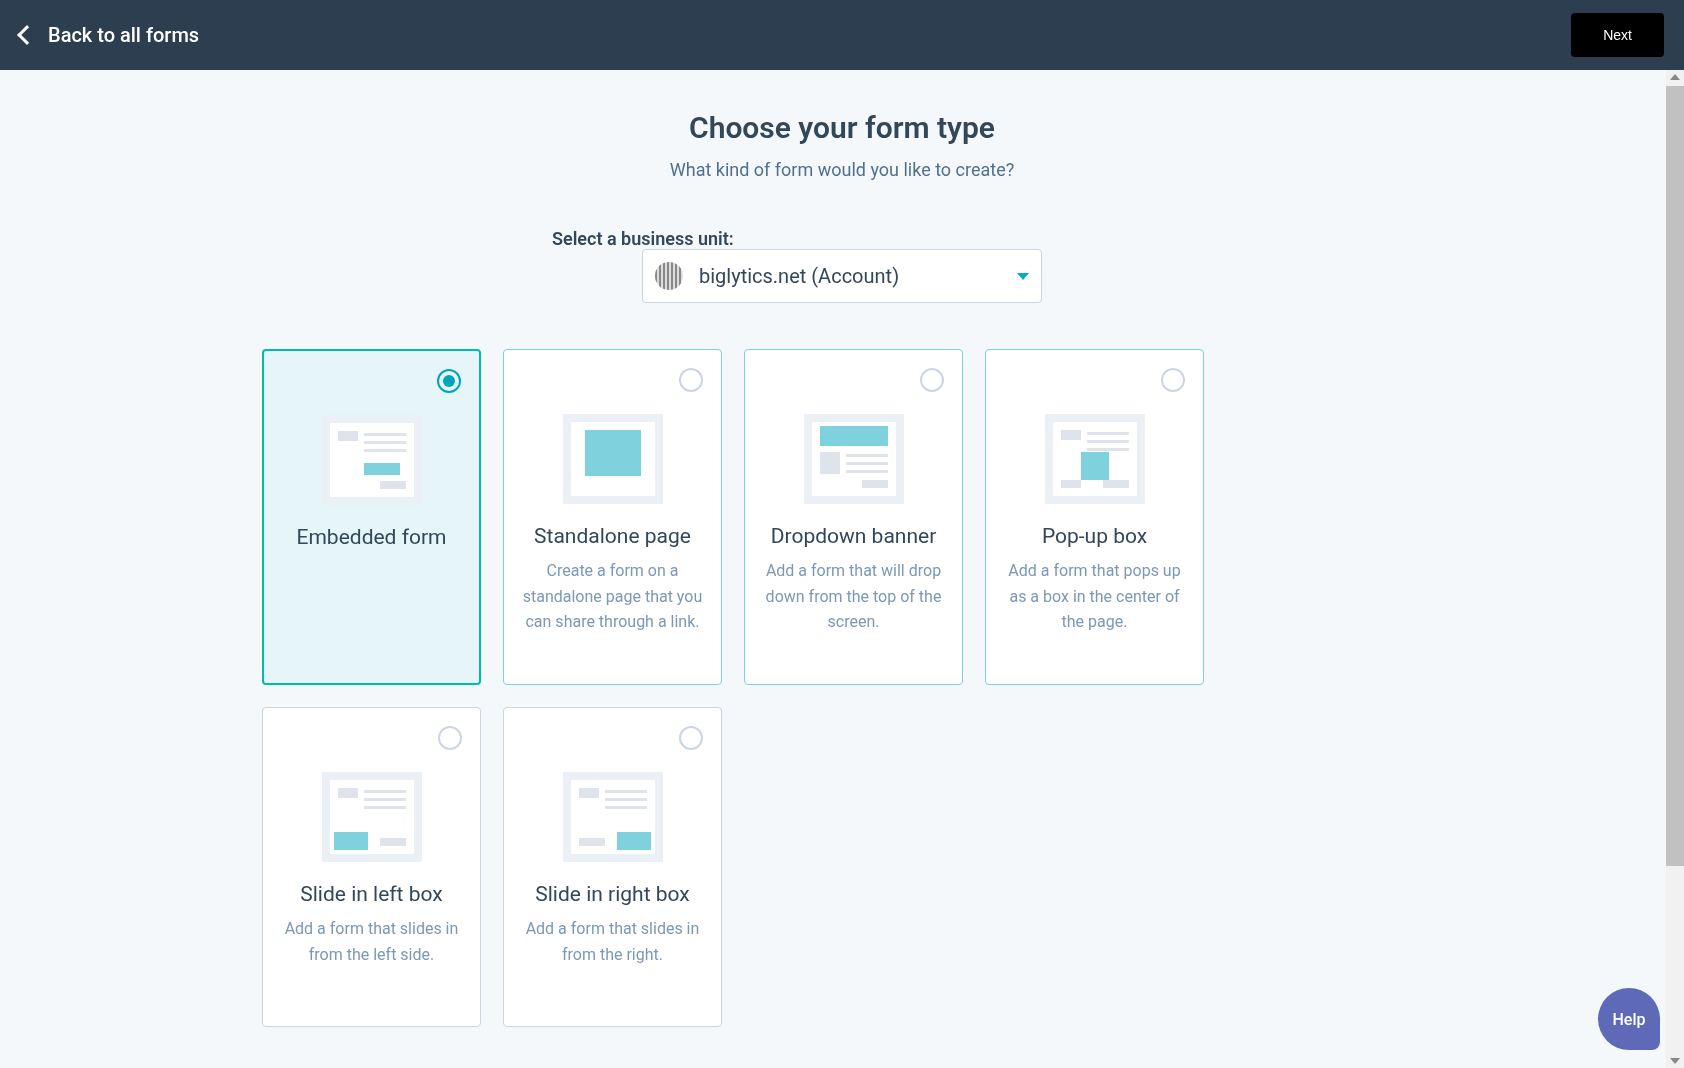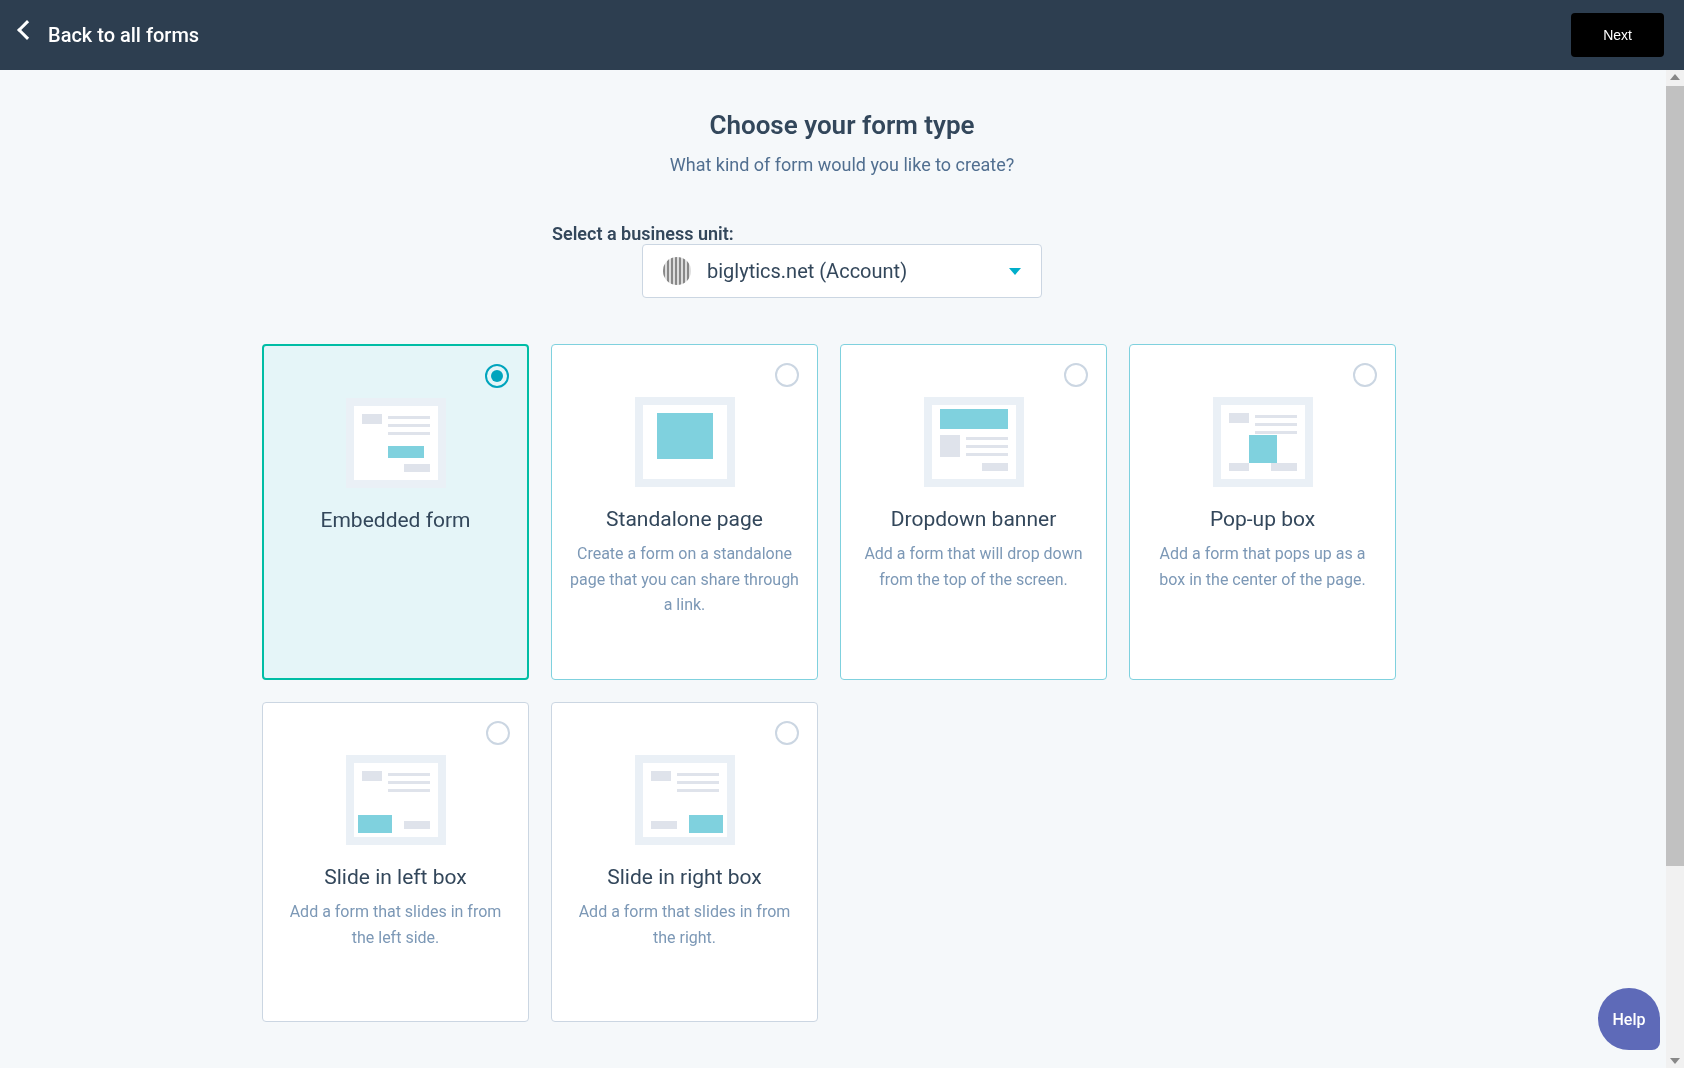--- a/index.html
+++ b/index.html
@@ -18,21 +18,21 @@
     .header {
       background: #2d3e50;
       height: 70px;
       display: flex;
       align-items: center;
       justify-content: space-between;
       padding: 0 20px;
     }
     .back-link {
       display: flex;
-      align-items: flex-start;
+      align-items: center;
       color: #fff;
       font-size: 20px;
       font-weight: 500;
       cursor: pointer;
     }
     .back-chevron {
       width: 14px;
       height: 14px;
       border-left: 3px solid #fff;
       border-bottom: 3px solid #fff;
@@ -49,21 +49,21 @@
       border-radius: 4px;
       cursor: pointer;
     }
     .main {
       padding: 40px 0;
       overflow-y: auto;
       height: calc(100% - 70px);
     }
     .page-title {
       text-align: center;
-      font-size: 26px;
+      font-size: 30px;
       font-weight: 600;
       color: #33475b;
       margin-bottom: 14px;
     }
     .page-subtitle {
       text-align: center;
       font-size: 18px;
       color: #516f90;
       margin-bottom: 48px;
     }
@@ -76,21 +76,21 @@
       font-weight: 600;
       color: #33475b;
       margin-left: 120px;
     }
     .bu-select {
       width: 400px;
       margin: 0 auto;
       background: #fff;
       border: 1px solid #cbd6e2;
       border-radius: 4px;
-      padding: 12px 20px;
+      padding: 12px 12px;
       display: flex;
       align-items: center;
       cursor: pointer;
       position: relative;
     }
     .bu-avatar {
       width: 28px;
       height: 28px;
       border-radius: 50%;
       margin-right: 16px;
@@ -110,26 +110,26 @@
       border-top: 7px solid #00aeca;
     }
     .cards {
       width: 1160px;
       margin: 0 auto;
       display: flex;
       flex-wrap: wrap;
       gap: 22px;
     }
     .card {
-      width: 267px;
+      width: 219px;
       height: 336px;
       background: #fff;
       border: 1px solid #7fd1de;
       border-radius: 4px;
-      padding: 24px 18px;
+      padding: 36px 18px;
       position: relative;
       cursor: pointer;
       text-align: center;
     }
     .card.selected {
       background: #e5f5f8;
       border: 2px solid #00bda5;
     }
     .card.unsel-alt {
       border: 1px solid #cbd6e2;

